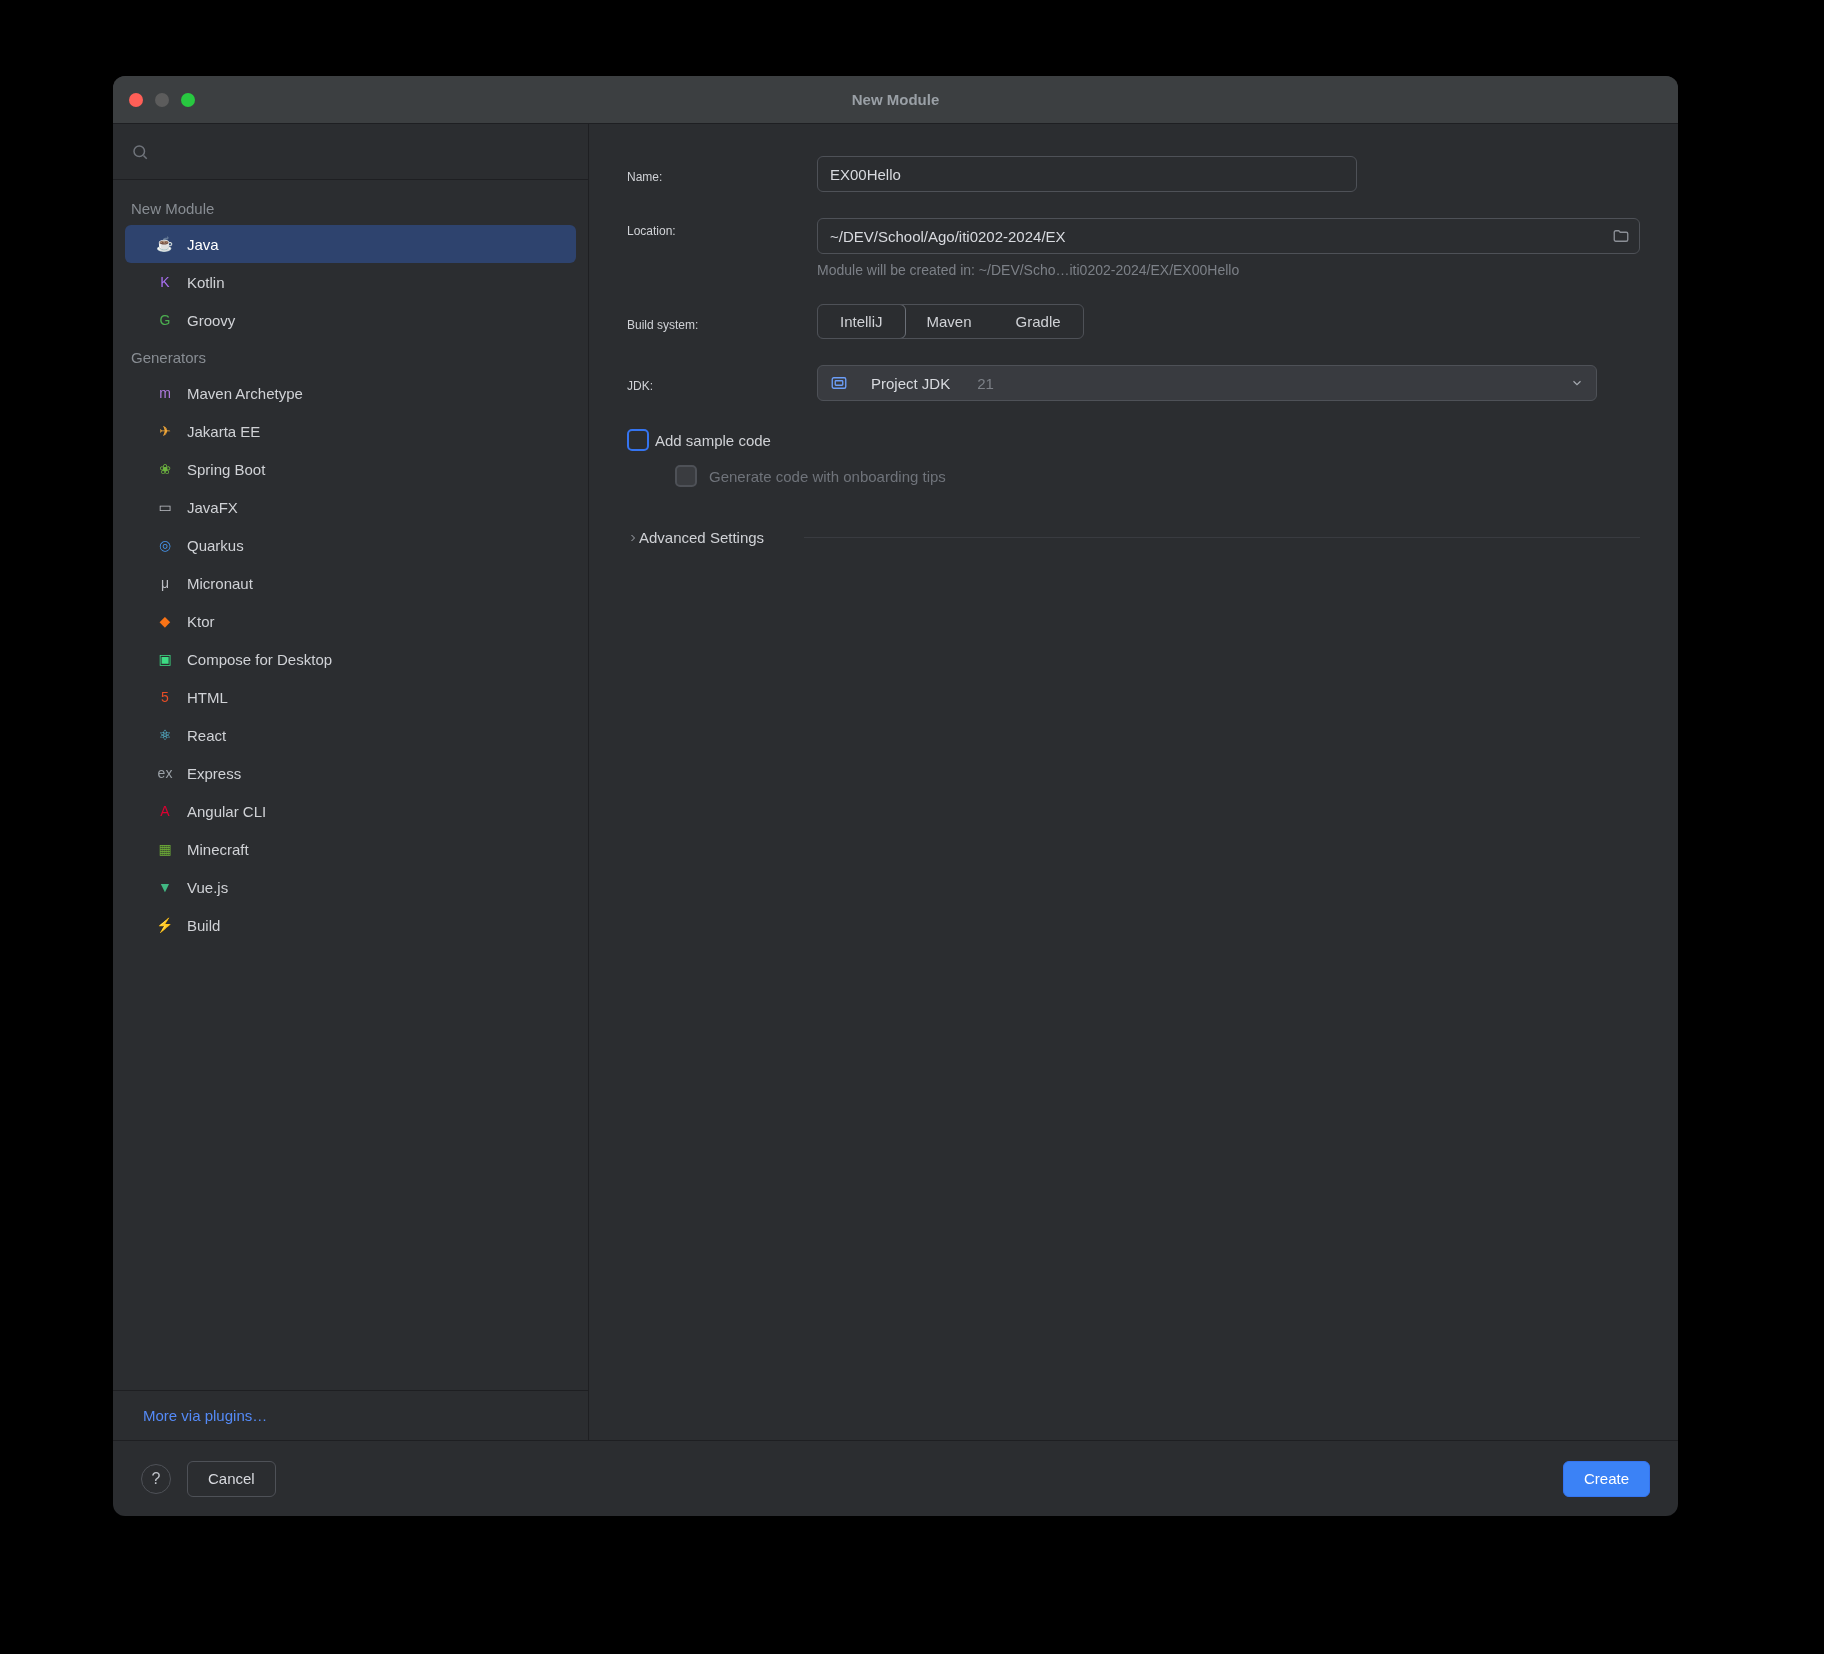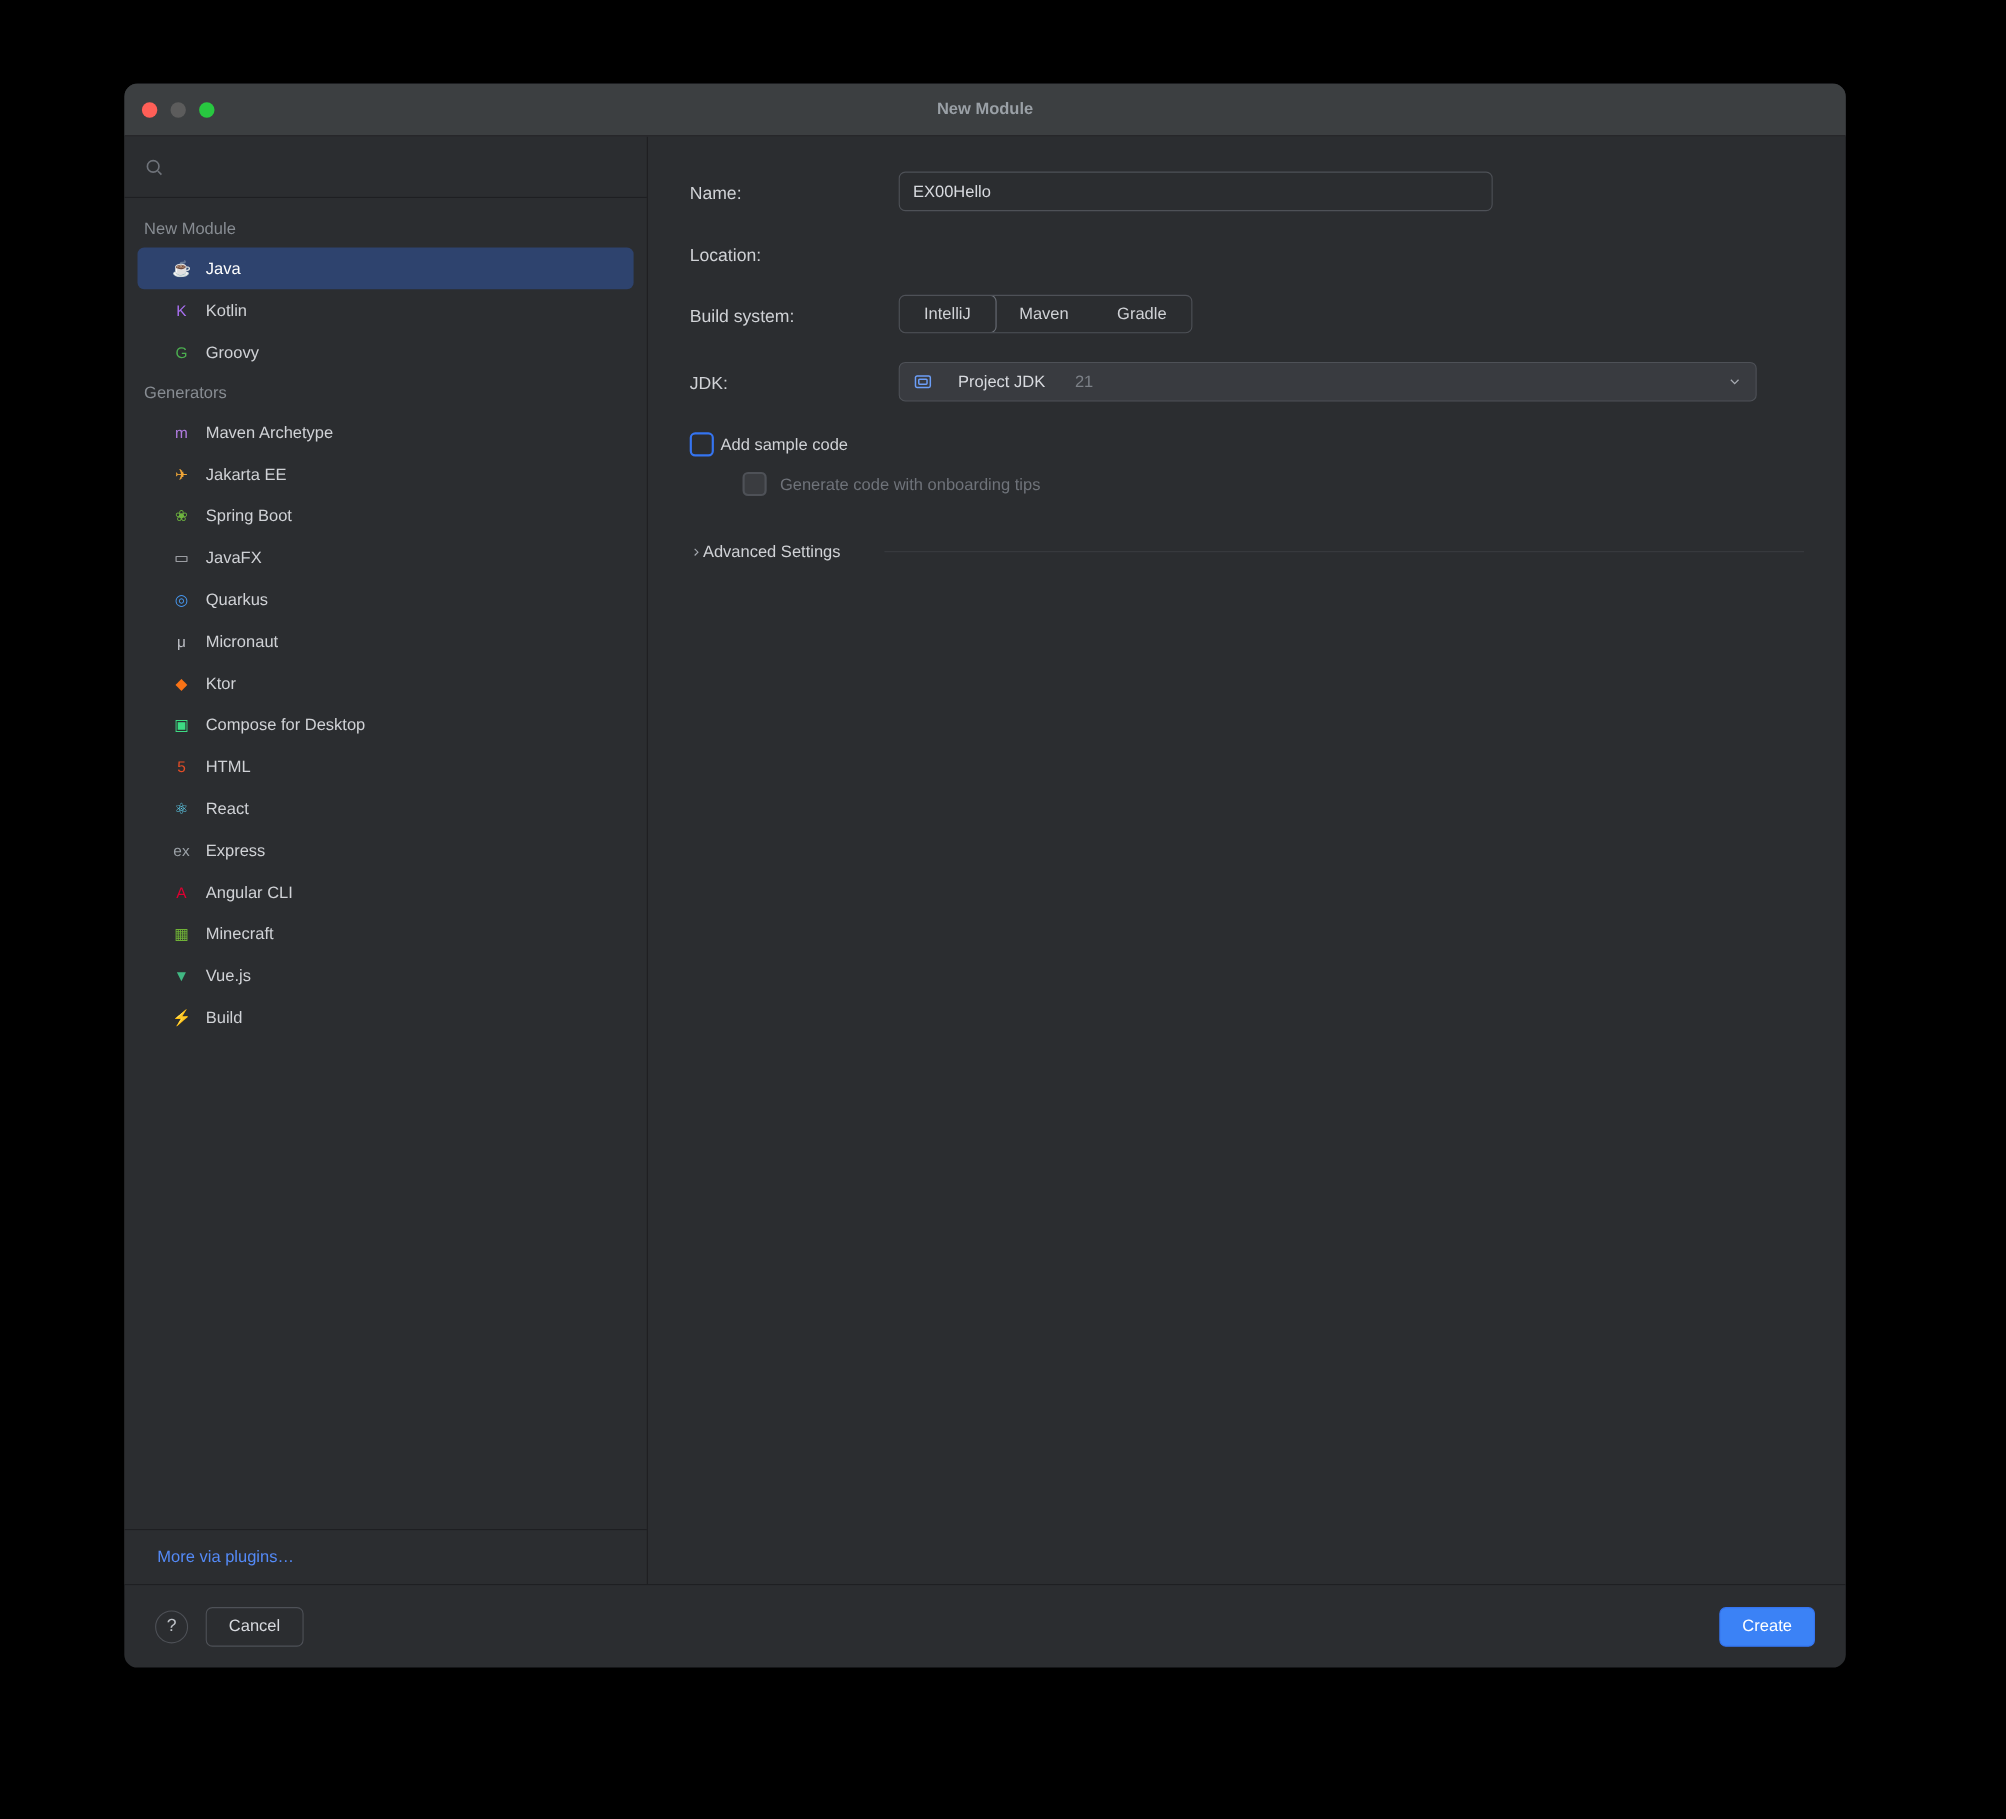--- a/index.html
+++ b/index.html
@@ -31,21 +31,21 @@
     padding: 0 18px 0 30px; color: #d0d2d6; font-size: 15px; cursor: default;
     border-radius: 6px; margin: 0 12px;
   }
   .sb-item.selected { background: #2e436e; color: #ffffff; }
   .sb-item .icon { width: 20px; height: 20px; display: inline-flex; align-items: center; justify-content: center; font-size: 14px; }
   .sb-more { border-top: 1px solid #1e1f22; padding: 16px 30px; }
   .sb-more a { color: #548af7; text-decoration: none; font-size: 15px; }
   .main { flex: 1; padding: 32px 38px 20px 38px; overflow: auto; }
   .form-row { display: flex; align-items: center; margin-bottom: 26px; }
   .form-row.top { align-items: flex-start; }
-  .form-label { width: 190px; color: #d0d2d6; font-size: 16px; padding-top: 6px; }
+  .form-label { width: 190px; color: #d0d2d6; font-size: 12px; padding-top: 6px; }
   .form-field { flex: 1; }
   .text-input {
     background: #2b2d30; border: 1px solid #4e5157; border-radius: 6px;
     height: 36px; padding: 0 12px; color: #d8dadf; font-size: 15px; width: 540px;
   }
   .text-input.full { width: 100%; }
   .loc-wrap { position: relative; width: 100%; }
   .loc-wrap .folder-btn {
     position: absolute; right: 8px; top: 50%; transform: translateY(-50%);
     width: 22px; height: 18px; color: #8b8f96; cursor: pointer;
@@ -202,20 +202,29 @@
 
         <div class="form-row">
           <div class="form-label">Name:</div>
           <div class="form-field">
             <input class="text-input" value="EX00Hello" style="">
           </div>
         </div>
 
         <div class="form-row top">
           <div class="form-label">Location:</div>
+          <div class="form-field">
+            <div class="loc-wrap">
+              <input class="text-input full" value="~/DEV/School/Ago/iti0202-2024/EX" style="">
+              <svg class="folder-btn" viewBox="0 0 24 24" fill="none" stroke="currentColor" stroke-width="1.8">
+                  <path d="M3 7a2 2 0 0 1 2-2h4l2 2h8a2 2 0 0 1 2 2v8a2 2 0 0 1-2 2H5a2 2 0 0 1-2-2V7z"></path>
+                </svg>
+            </div>
+            <div class="hint">Module will be created in: ~/DEV/Scho…iti0202-2024/EX/EX00Hello</div>
+          </div>
         </div>
 
         <div class="form-row">
           <div class="form-label">Build system:</div>
           <div class="form-field">
             <div class="seg" id="seg">
                 <button class="selected">IntelliJ</button>
                 <button>Maven</button>
                 <button>Gradle</button>
               </div>

